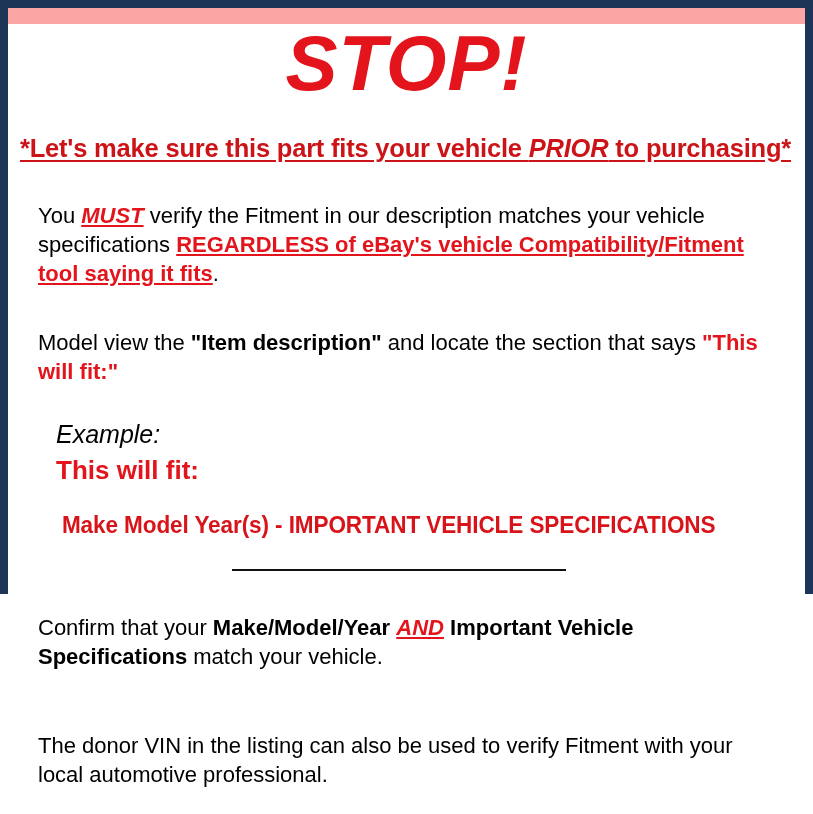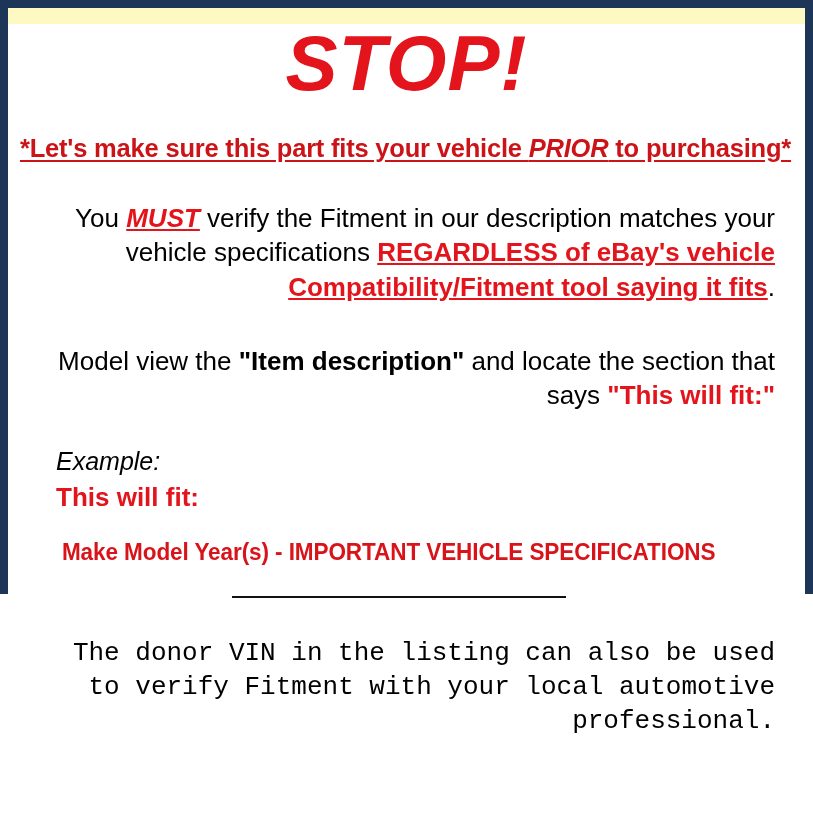--- a/index.html
+++ b/index.html
@@ -11,21 +11,21 @@
     width: 813px;
     height: 814px;
     overflow: hidden;
     font-family: "Liberation Sans", sans-serif;
   }
 
   #fitment-notice {
     box-sizing: border-box;
     width: 813px;
     height: 594px;
-    background: #fef9c3;
+    background: #fca5a5;
     border: 8px solid #1d3557;
     position: relative;
   }
 
   .inner {
     box-sizing: border-box;
     width: 100%;
     height: 100%;
     background: #ffffff;
     padding: 0 12px;
@@ -59,31 +59,31 @@
     white-space: nowrap;
     letter-spacing: -0.2px;
   }
   .subtitle em {
     font-style: italic;
   }
 
   
   .para {
     color: #000000;
-    font-size: 26px;
+    font-size: 22px;
     line-height: 1.32;
-    text-align: right;
+    text-align: left;
     margin: 0;
     padding: 0 18px;
   }
 
   .p-must   { margin-top: 38px; }
   .p-view   { margin-top: 40px; }
   .p-confirm{ margin-top: 36px; }
-  .p-vin    { margin-top: 32px; font-family: Liberation Mono, monospace; }
+  .p-vin    { margin-top: 60px; }
 
   .bk-bold { font-weight: bold; color: #000000; }
 
   .rd-must {
     color: #e3141b;
     font-weight: bold;
     font-style: italic;
     text-decoration: underline;
     text-underline-offset: 2px;
   }
@@ -164,17 +164,18 @@
         <span class="example-label">Example:</span>
       </div>
       <div class="example-fit">This will fit:</div>
       <div class="example-spec">Make Model Year(s) - IMPORTANT VEHICLE SPECIFICATIONS</div>
     </div>
 
     <div class="divider-wrap">
       <div class="divider"></div>
     </div>
 
+    <p class="para p-confirm"><span>Confirm that your </span><span class="bk-bold">Make/Model/Year</span><span> </span><span class="rd-must">AND</span><span> </span><span class="bk-bold">Important Vehicle Specifications</span><span> match your vehicle.</span></p>
 
     <p class="para p-vin">The donor VIN in the listing can also be used to verify Fitment with your local automotive professional.</p>
 
   </div>
 </div>
 
 </body></html>

